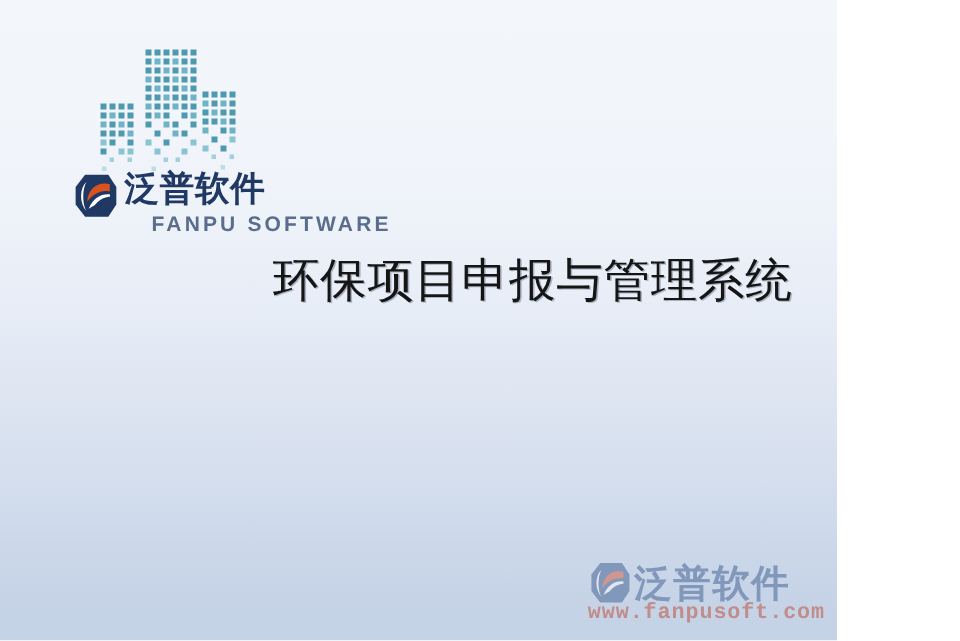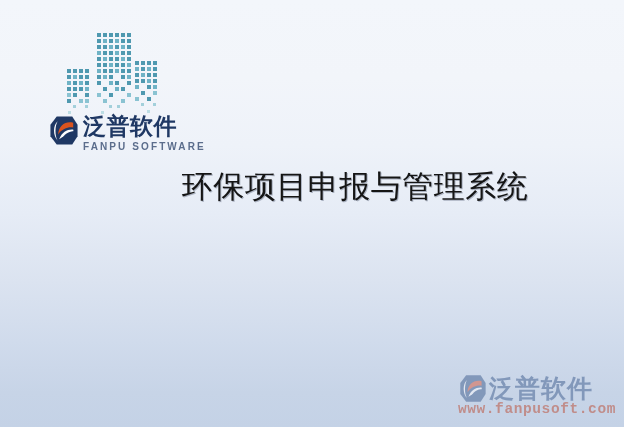--- a/index.html
+++ b/index.html
@@ -9,21 +9,21 @@
   }
   body {
     width: 640px;
     height: 427px;
     overflow: hidden;
     font-family: "Liberation Sans", "DejaVu Sans", sans-serif;
   }
 
   #slide {
     position: relative;
-    width: 624px;
+    width: 558px;
     height: 427px;
     background: linear-gradient(to bottom,
         #f3f6fb 0%,
         #f2f5fa 18%,
         #eef2f9 34%,
         #e6ecf6 50%,
         #dbe3f0 66%,
         #d0dbec 80%,
         #c7d4e7 92%,
         #c4d2e6 100%);
@@ -65,26 +65,27 @@
     font-family: "DejaVu Sans", "Liberation Sans", sans-serif;
     font-size: 23px;
     font-weight: 700;
     color: #1f3864;
     letter-spacing: 0.5px;
     line-height: 25px;
     white-space: nowrap;
   }
   #brand-en {
     font-family: "Liberation Sans", sans-serif;
-    font-size: 10px;
+    font-size: 14px;
     font-weight: 600;
     color: #5b6d8c;
     letter-spacing: 2.1px;
     margin-top: 3px;
     white-space: nowrap;
+    margin-left: 18px;
   }
 
   
   #headline {
     position: absolute;
     left: 0;
     top: 167px;
     width: 640px;
     text-align: center;
     font-family: "Liberation Serif", "DejaVu Serif", serif;

